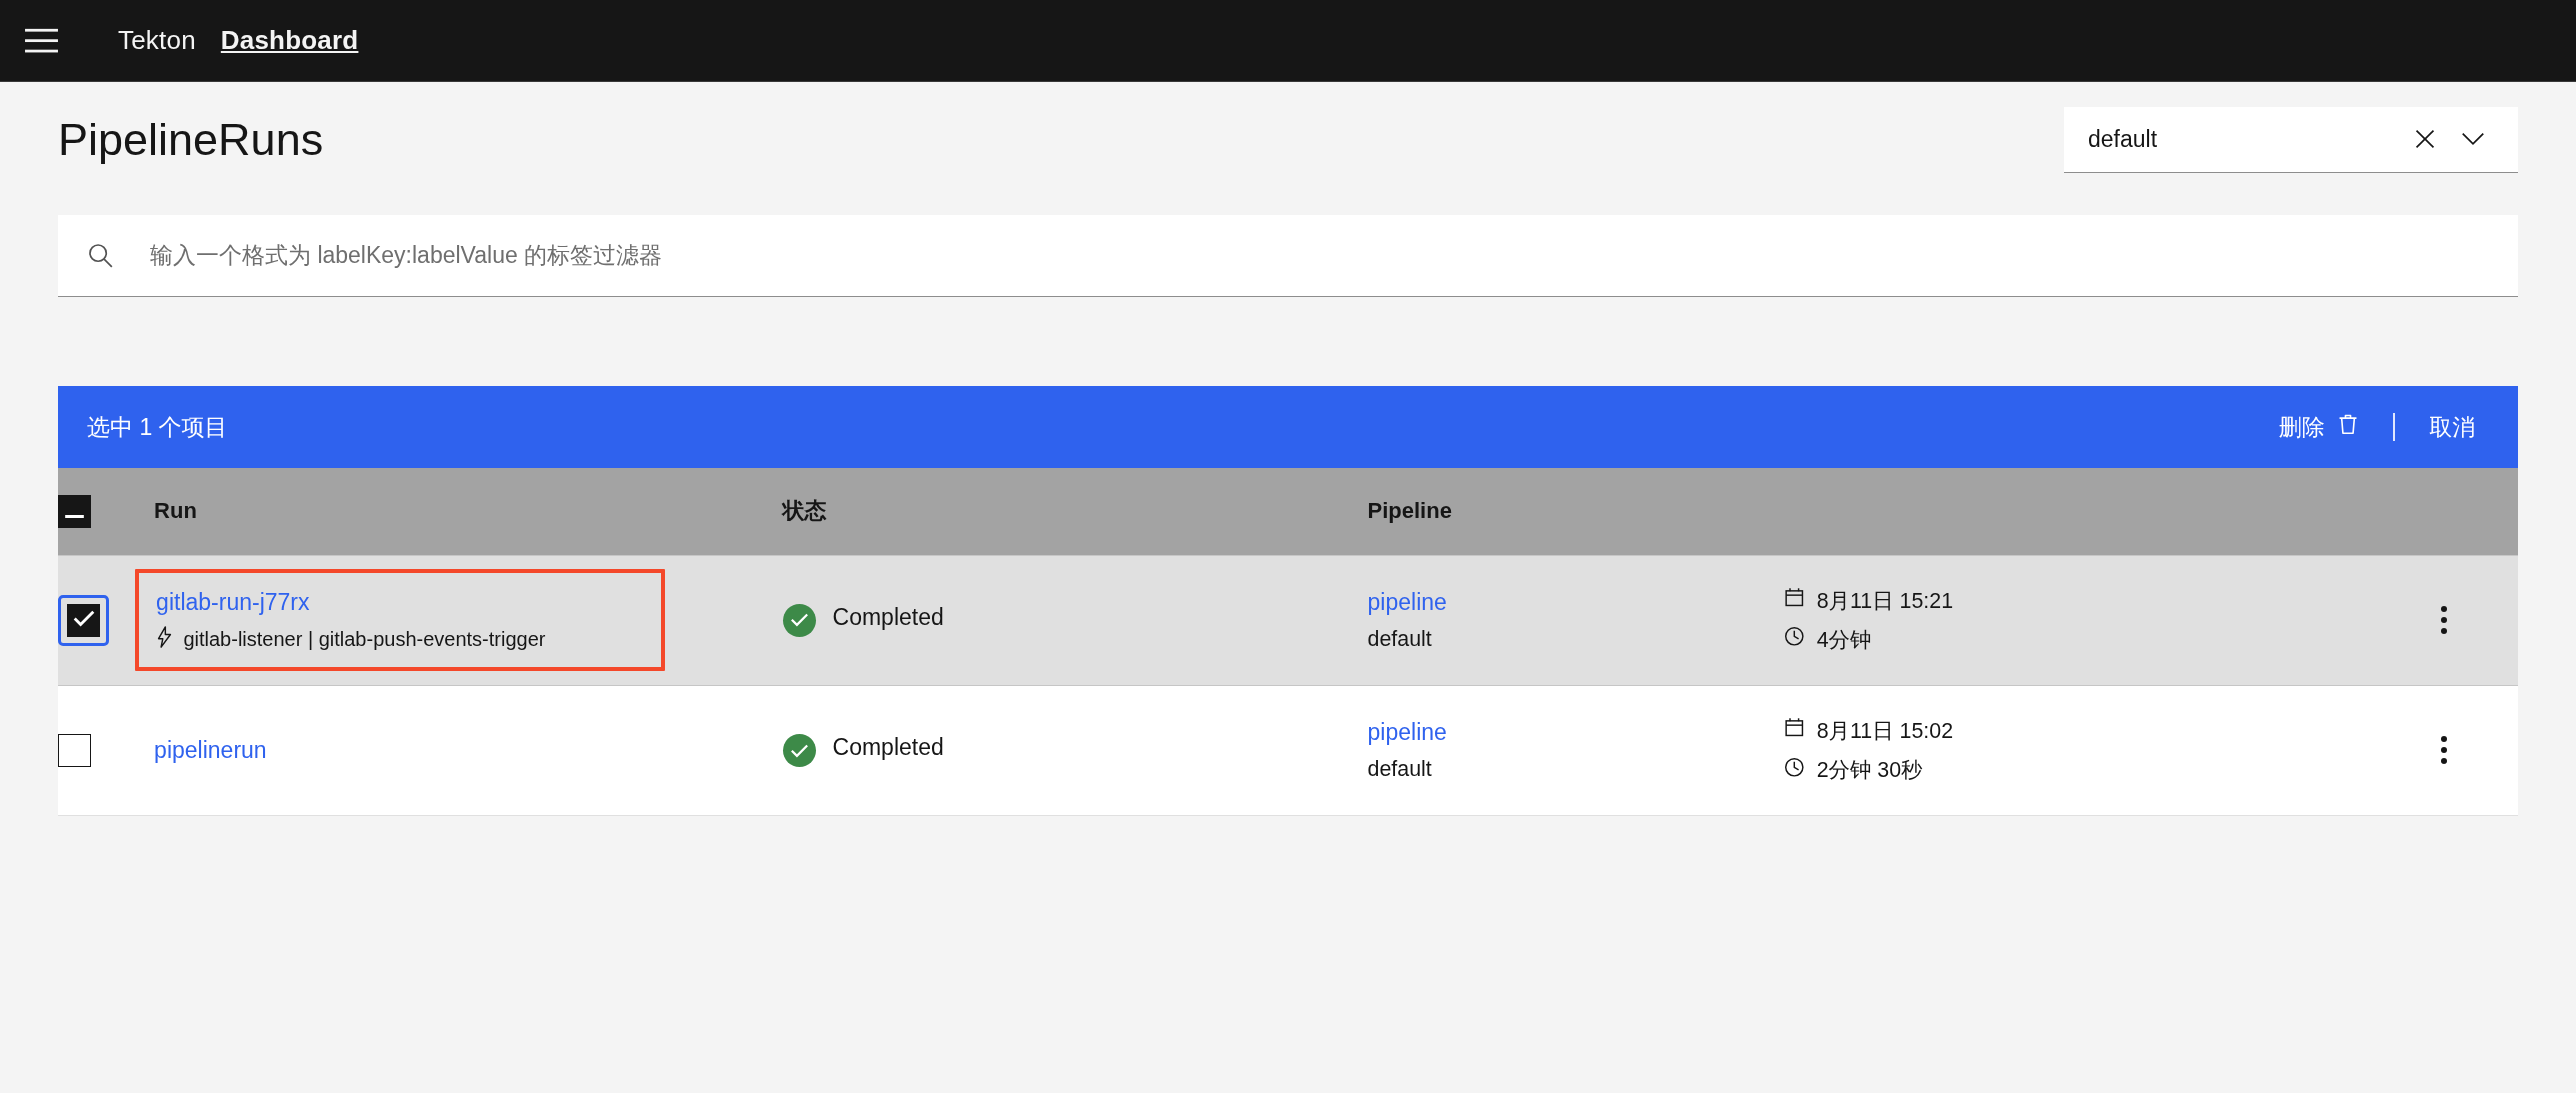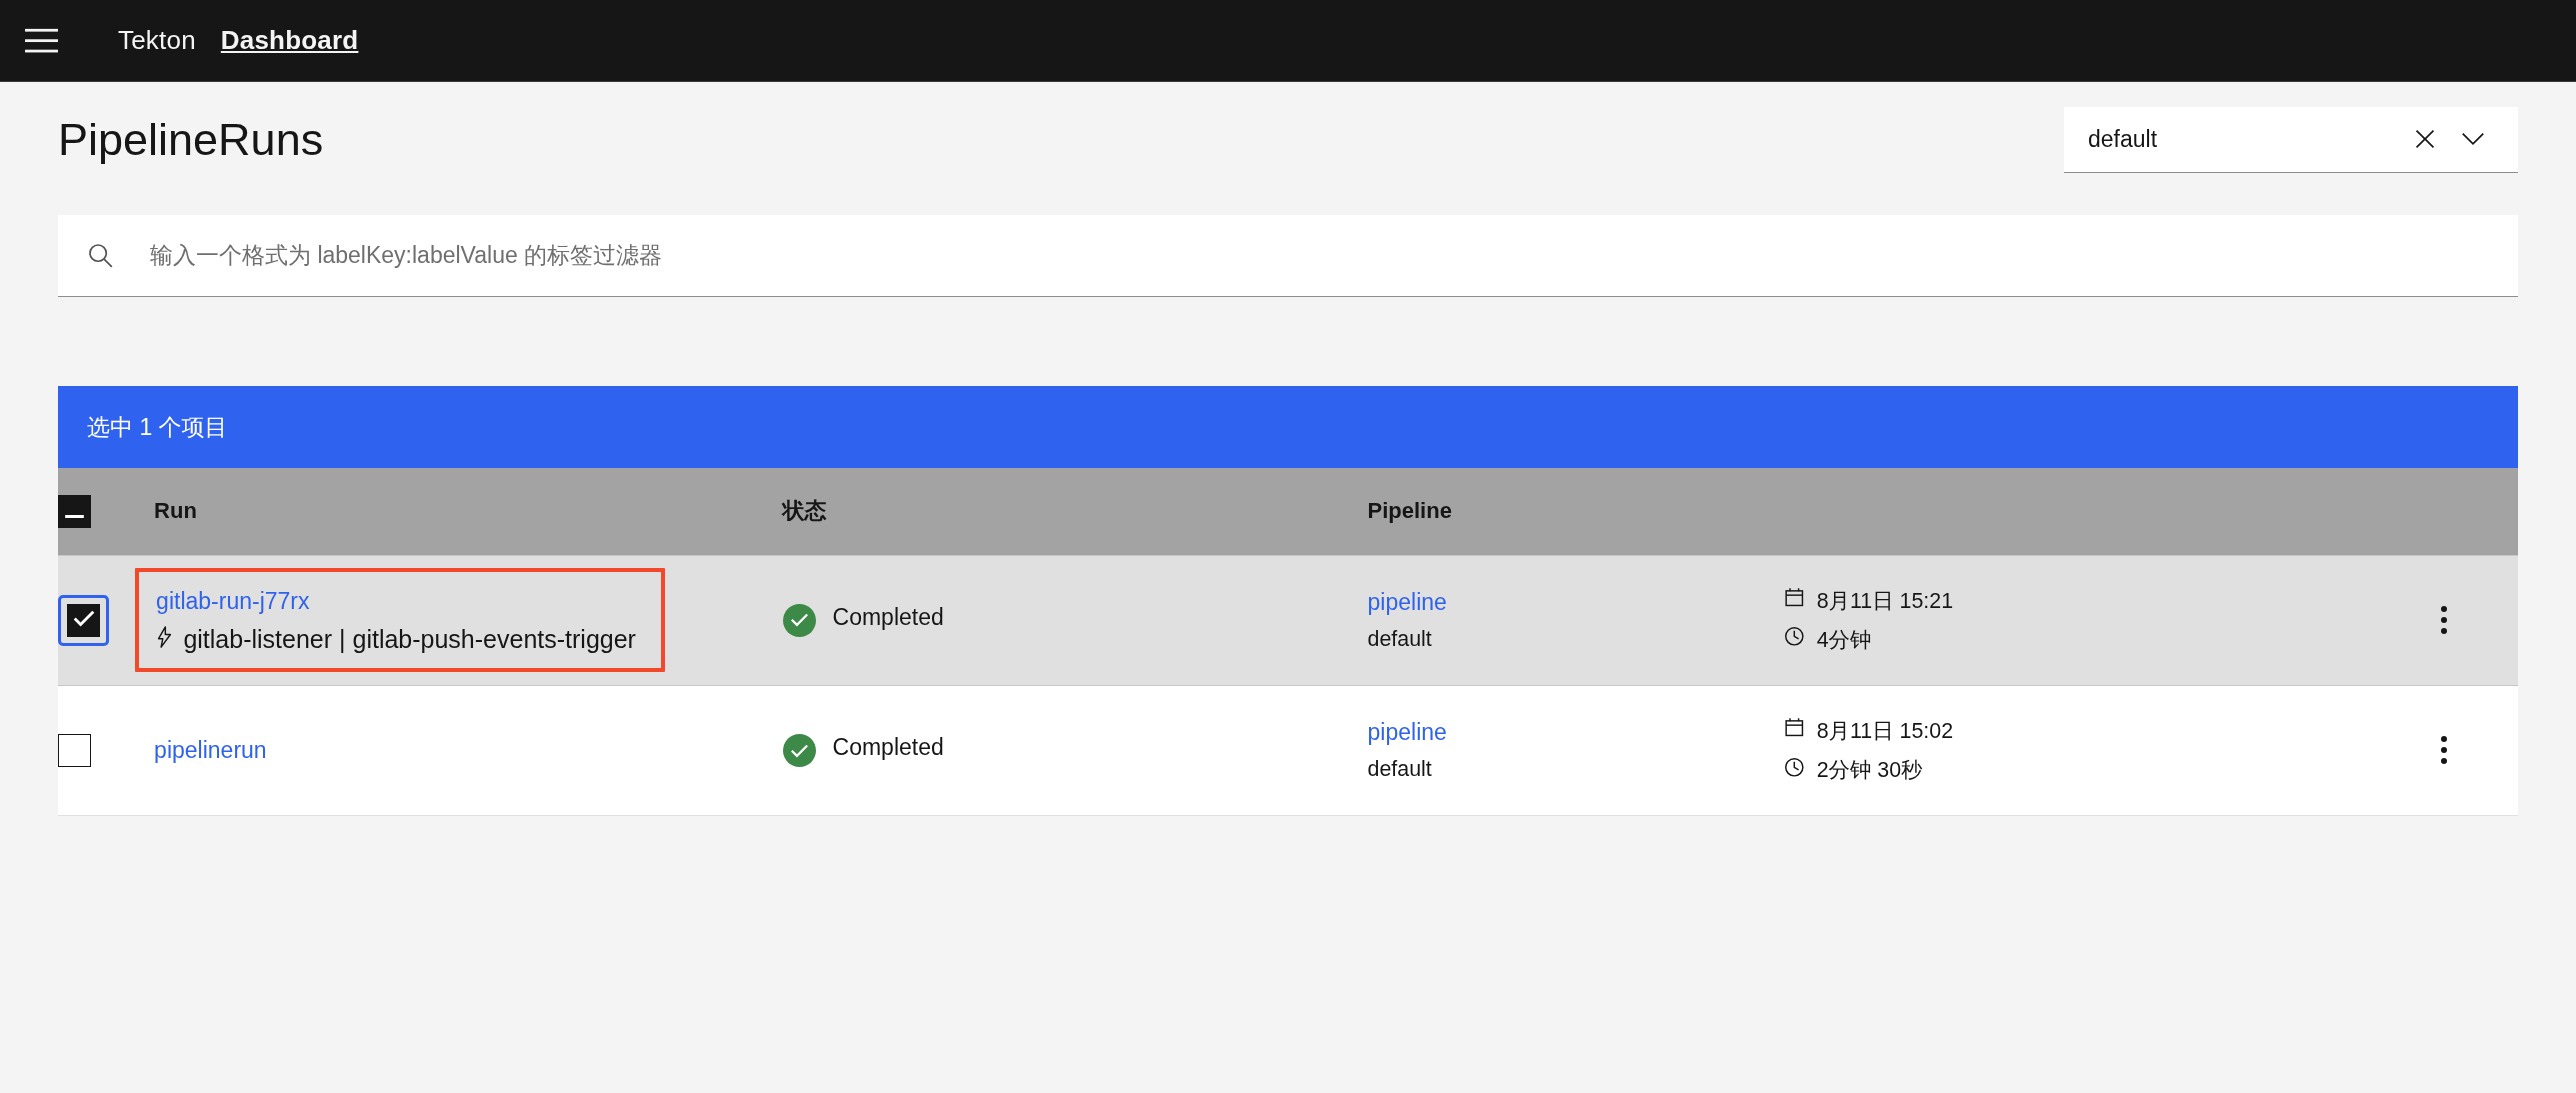--- a/index.html
+++ b/index.html
@@ -228,21 +228,21 @@
     text-decoration: none;
     display: block;
     line-height: 1.25;
     cursor: pointer;
   }
   .run-sub {
     display: flex;
     align-items: center;
     gap: 10.3px;
     margin-top: 9.4px;
-    font-size: 25px;
+    font-size: 20px;
     color: #161616;
     white-space: nowrap;
   }
 
   .status-cell { display: flex; align-items: flex-start; gap: 17px; }
   .status-icon {
     width: 33px; height: 33px;
     border-radius: 50%;
     background: #3d8a48;
     display: flex; align-items: center; justify-content: center;
@@ -330,20 +330,34 @@
         </svg>
       </span>
       <span class="filter-placeholder">输入一个格式为 labelKey:labelValue 的标签过滤器</span>
     </div>
   </div>
 
   <div class="table-wrap">
 
     <div class="batch-bar">
       <span class="batch-count">选中 1 个项目</span>
+      <div class="batch-actions">
+        <div class="batch-btn">
+          <span>删除</span>
+          <span>
+            <svg width="22" height="24" viewBox="0 0 26 28">
+              <path d="M3 7 h20 M10 7 V4 h6 v3 M5.5 7 l1.5 18 h12 l1.5 -18" fill="none" stroke="#ffffff" stroke-width="1.9" stroke-linejoin="round"></path>
+            </svg>
+          </span>
+        </div>
+        <div class="batch-divider"></div>
+        <div class="batch-btn">
+          <span>取消</span>
+        </div>
+      </div>
     </div>
 
     <table class="prt">
       <colgroup>
         <col class="col-check">
           <col class="col-run">
           <col class="col-state">
         <col class="col-pipe">
           <col class="col-time">
           <col class="col-menu">

